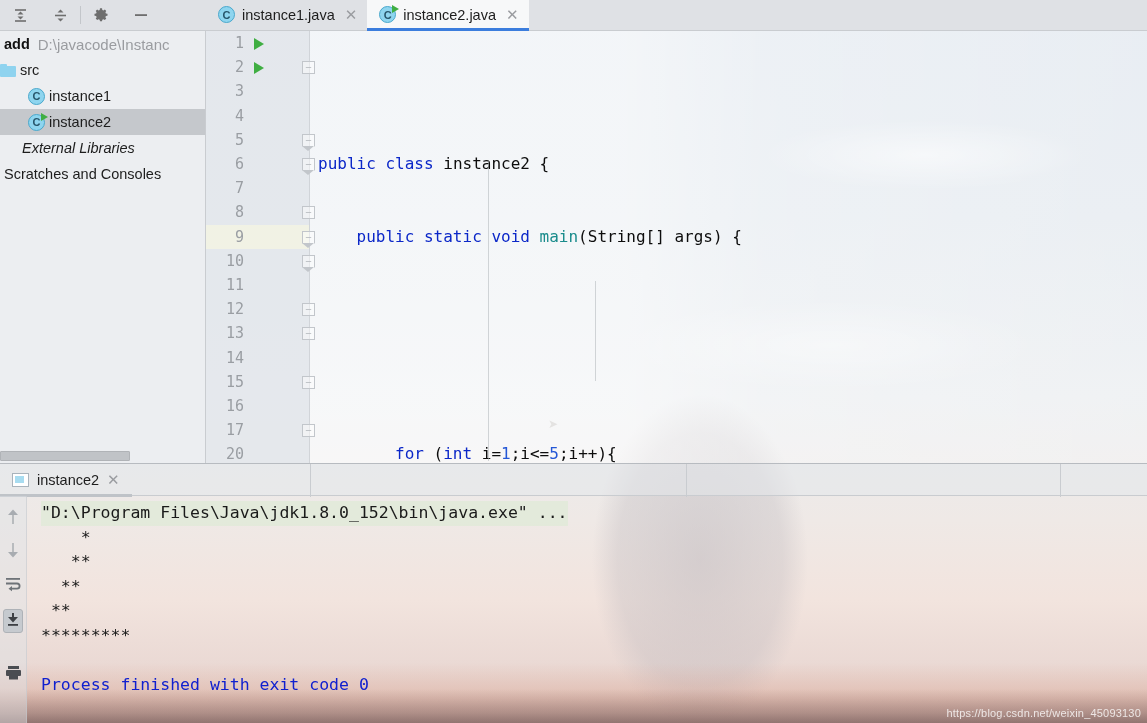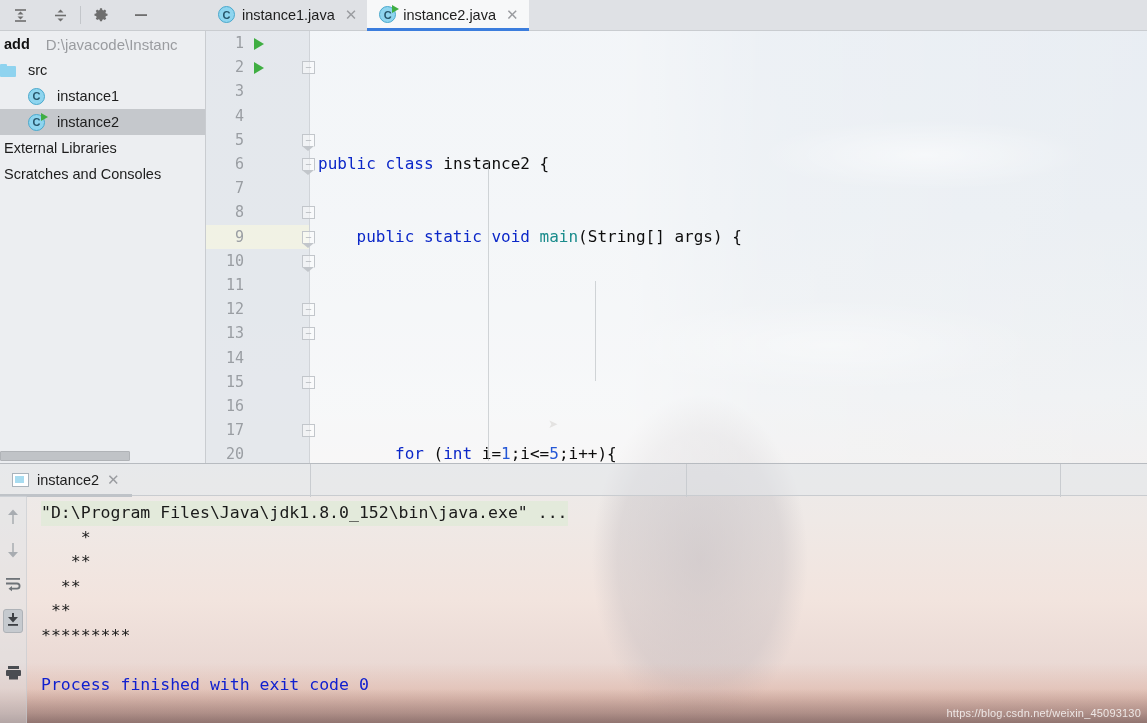--- a/index.html
+++ b/index.html
@@ -62,21 +62,21 @@
   #toolbar .tb-sep { width:1px; height:18px; background:#c3c6ca; }
   #toolbar svg { display:block; }
 
   
   #project-panel {
     position:absolute; left:0; top:31px; width:206px; height:432px;
     background:#eceef1; z-index:5; overflow:hidden;
     border-right:1px solid #c9ccd0;
   }
   .tree-row {
-    height:26px; display:flex; align-items:center; gap:12px;
+    height:26px; display:flex; align-items:center; gap:4px;
     padding-left:4px; font-size:14.5px; color:#1d1d1d; white-space:nowrap;
   }
   .tree-row.selected { background:#c5c8cc; }
   .row-add { font-weight:bold; font-size:14.5px; color:#111; }
   .row-path { color:#9a9ca0; font-size:15px; margin-left:4px;
               overflow:hidden; text-overflow:clip; }
   .folder-ico { width:16px; height:13px; position:relative; display:inline-block; }
   .folder-ico:before{ content:""; position:absolute; left:0; top:2px; width:16px; height:11px;
      background:#8fd3ef; border-radius:1px;}
   .folder-ico:after{ content:""; position:absolute; left:0; top:0px; width:7px; height:3px;
@@ -273,21 +273,21 @@
   <div class="tree-row" style="padding-left:28px;">
     <span class="cls-ico">C</span>
     <span>instance1</span>
   </div>
 
   <div class="tree-row selected" style="padding-left:28px;">
     <span class="cls-ico">C<i class="runmark"></i></span>
     <span>instance2</span>
   </div>
 
-  <div class="tree-row" style="padding-left:4px;">
+  <div class="tree-row" style="padding-left:22px;font-style:italic;">
     <span>External Libraries</span>
   </div>
 
   <div class="tree-row" style="padding-left:4px;">
     <span>Scratches and Consoles</span>
   </div>
 
   <div id="proj-hscroll"></div>
 </div>
 

